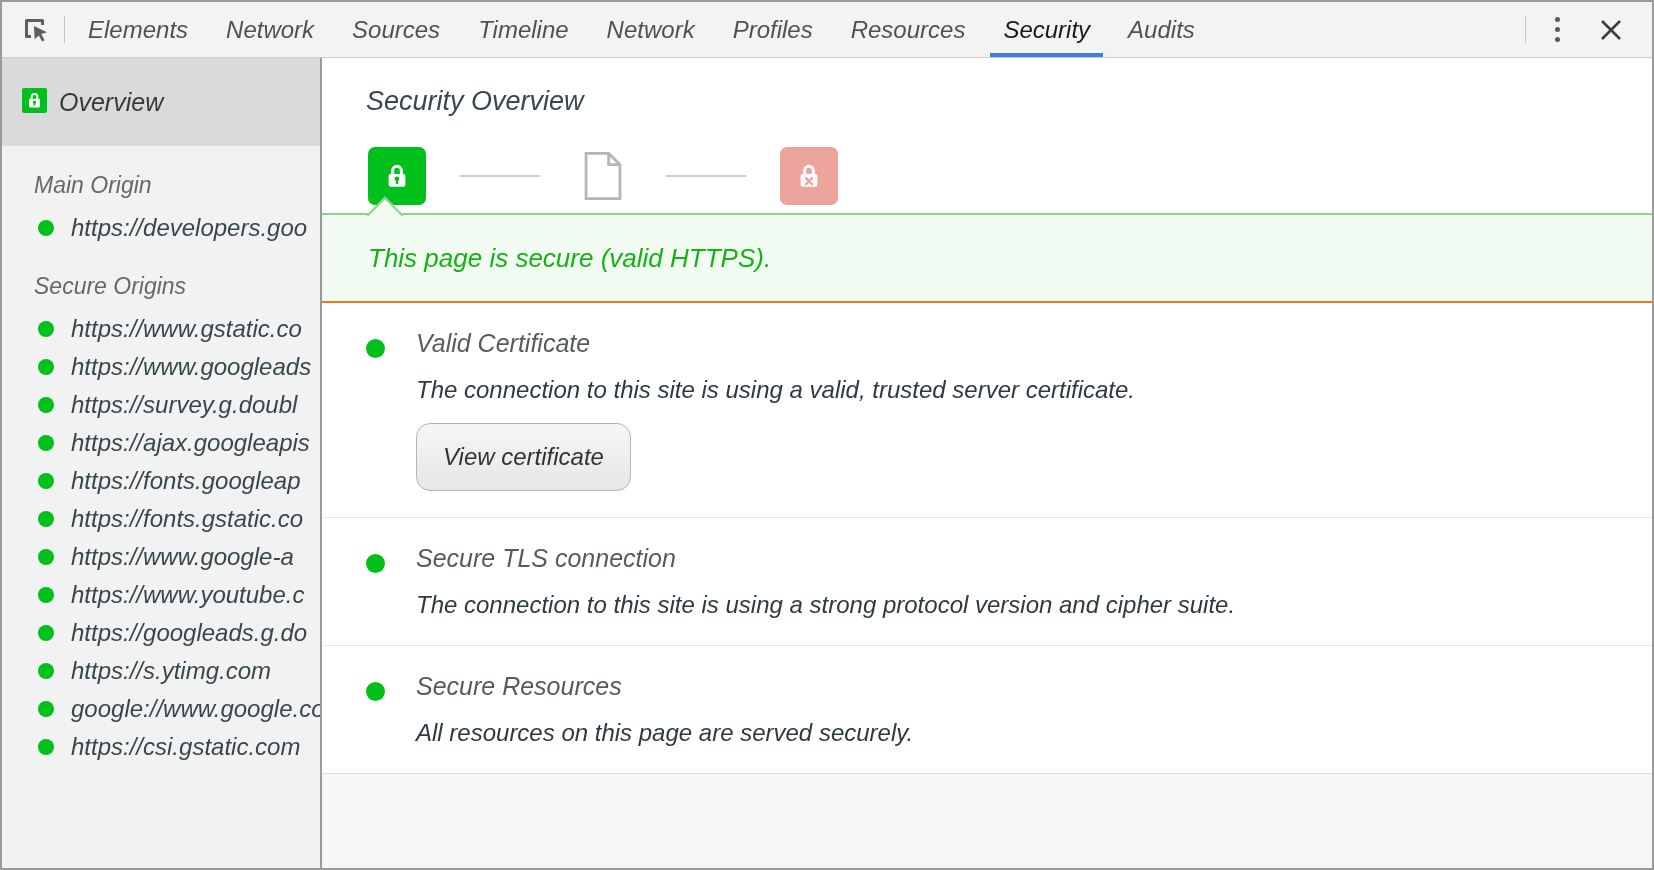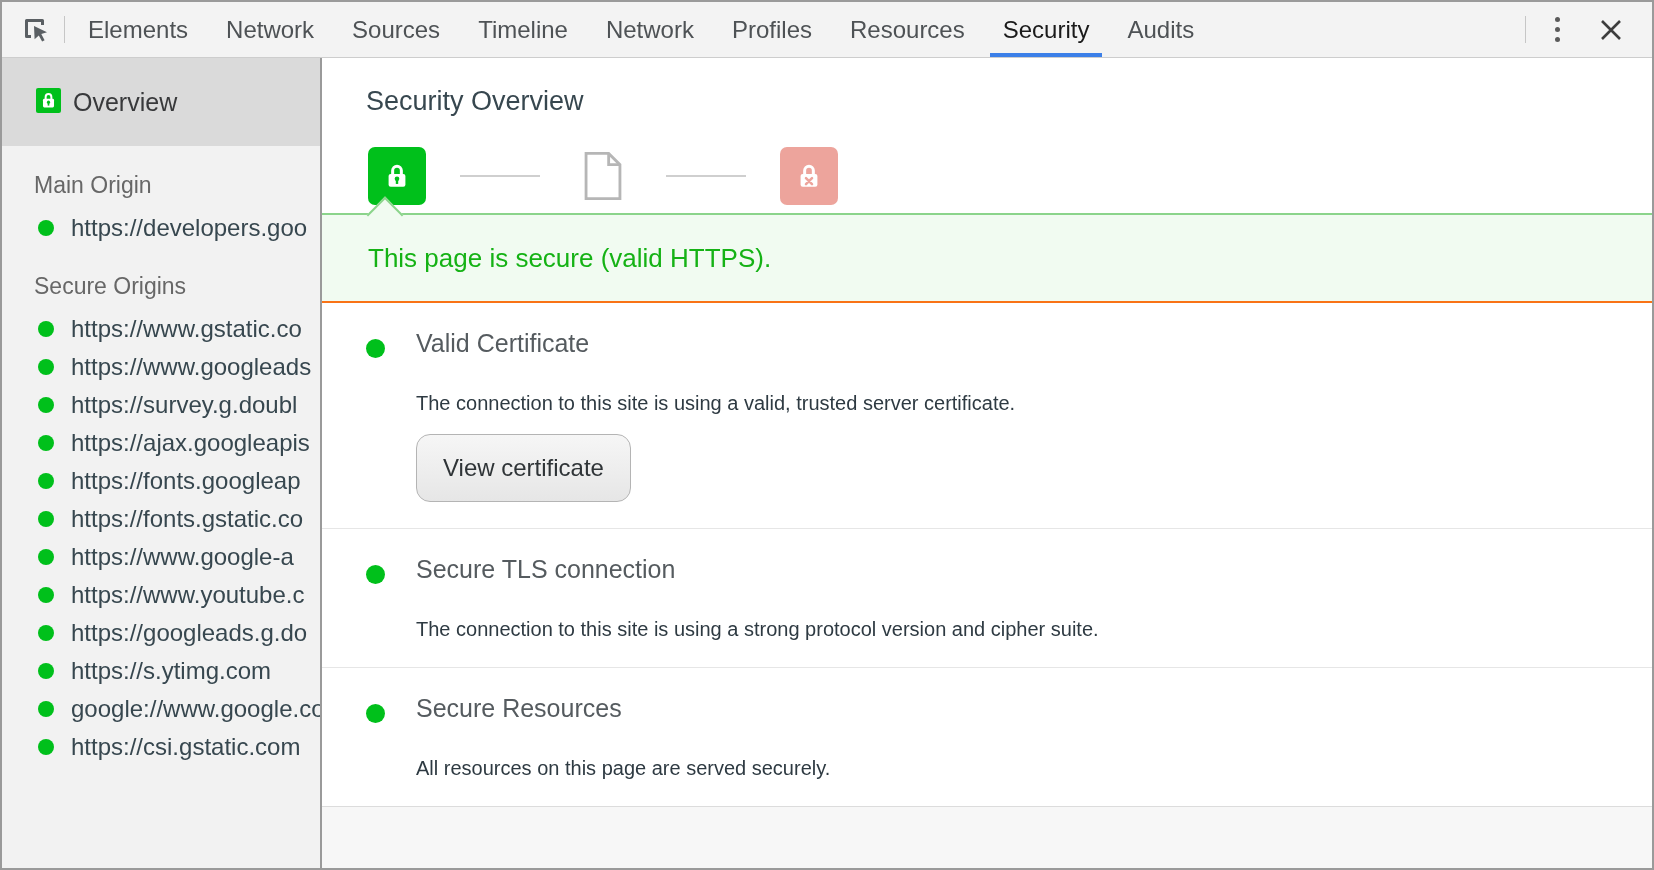--- a/index.html
+++ b/index.html
@@ -16,20 +16,21 @@
   }
 
   #app {
     width: 1654px;
     height: 870px;
     display: flex;
     flex-direction: column;
     background: #ffffff;
     border: 2px solid #9a9a9a;
     box-sizing: border-box;
+    font-style: italic;
   }
 
   
   .toolbar {
     height: 56px;
     min-height: 56px;
     background: #f3f3f3;
     border-bottom: 1px solid #cdcdcd;
     display: flex;
     align-items: stretch;
@@ -115,21 +116,21 @@
     border-right: 2px solid #9a9a9a;
     box-sizing: border-box;
     overflow: hidden;
     position: relative;
   }
   .sb-overview {
     height: 88px;
     background: #dadada;
     display: flex;
     align-items: center;
-    padding-left: 34px;
+    padding-left: 20px;
     cursor: pointer;
     box-sizing: border-box;
   }
   .sb-overview .label {
     font-size: 25px;
     color: #38393b;
     margin-left: 12px;
     white-space: nowrap;
   }
   .sb-group-title {
@@ -254,23 +255,23 @@
     border-radius: 50%;
     background: #00c01b;
     flex: 0 0 19px;
   }
   .sec-title {
     font-size: 25px;
     color: #555b5f;
     margin-left: 31px;
   }
   .sec-desc {
-    font-size: 20px;
+    font-size: 24px;
     color: #2e3a42;
-    margin: 34px 0 0 50px;
+    margin: 18px 0 0 50px;
   }
   .sec-btn {
     margin: 19px 0 0 50px;
     display: inline-block;
     font-size: 24px;
     color: #2f3437;
     background: linear-gradient(#f6f6f6, #e6e6e6);
     border: 1px solid #b4b4b4;
     border-radius: 14px;
     padding: 19px 26px;

